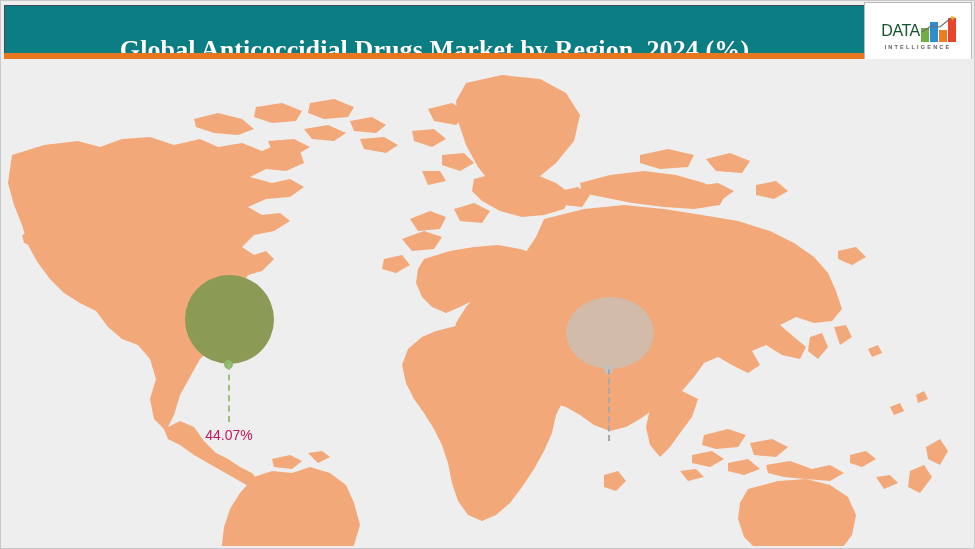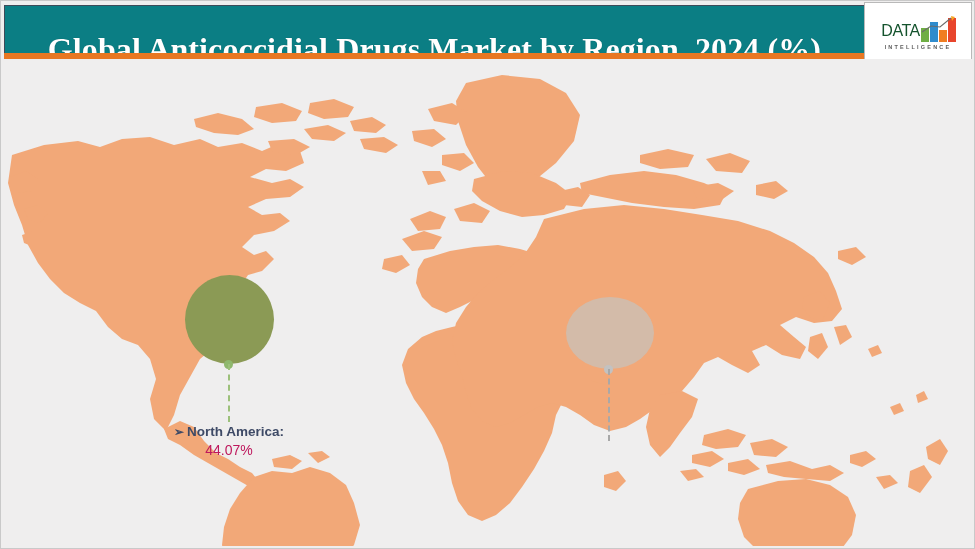--- a/index.html
+++ b/index.html
@@ -9,21 +9,21 @@
   .frame{position:relative;width:975px;height:549px;box-sizing:border-box;
          border:1px solid #c9c9c9;background:#efeeee;}
 
   
   .header{position:absolute;left:3px;top:4px;width:968px;height:55px;}
   .header-bar{position:absolute;left:0;top:0;width:860px;height:48px;
               background:#0b7e84;box-sizing:border-box;
               border-top:1px solid #3e4a59;border-left:1px solid #3e4a59;
               display:flex;align-items:center;justify-content:center;}
   .header-title{color:#ffffff;font-family:"Liberation Serif",serif;
-                font-weight:bold;font-size:32px;letter-spacing:.1px;
+                font-weight:bold;font-size:26px;letter-spacing:.1px;
                 white-space:nowrap;text-shadow:0 0 1px rgba(0,0,0,.25);margin-top:40px;}
   .header-stripe{position:absolute;left:0;top:48px;width:860px;height:7px;
                  background:#e87722;}
   .header-underline{position:absolute;left:0;top:55px;width:860px;height:2px;
                  background:#c9c9c9;}
 
   
   .logo-panel{position:absolute;left:860px;top:-3px;width:108px;height:61px;
               background:#ffffff;box-sizing:border-box;border:1px solid #b9b9b9;
               display:flex;flex-direction:column;align-items:center;
@@ -211,23 +211,20 @@
         <path d="M886,348 L896,344 L900,352 L890,356 Z"></path>
         <path d="M912,336 L920,332 L924,340 L914,344 Z"></path>
         <path d="M864,290 L874,286 L878,294 L868,298 Z"></path>
       </g>
     </svg>
 
     <div class="bubble bubble-na"></div>
     <div class="conn-dot dot-na"></div>
     <div class="connector conn-na"></div>
     <div class="callout callout-na">
-      <div class="cap">
-        <span class="arrowg">➢</span><span>North America:</span>
-      </div>
       <div class="val">44.07%</div>
     </div>
 
     <div class="bubble bubble-ap"></div>
     <div class="conn-dot dot-ap"></div>
     <div class="connector conn-ap"></div>
 
   </div>
 </div>
 

